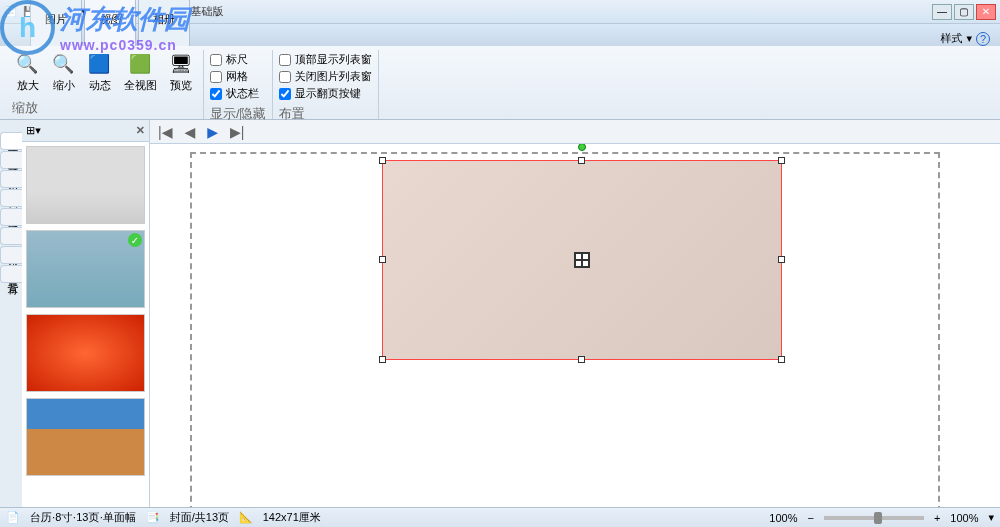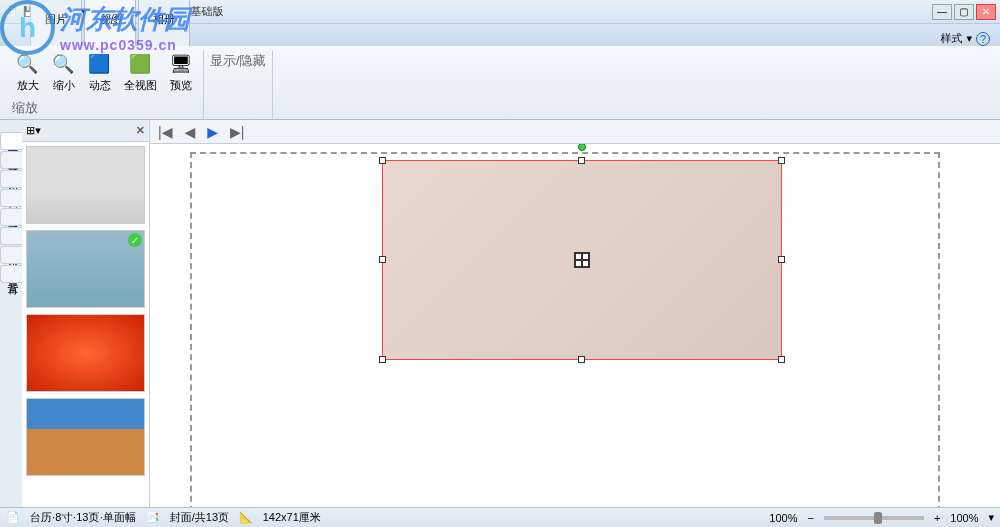--- a/index.html
+++ b/index.html
@@ -141,21 +141,52 @@
         <div class="ribbon-btn-label">全视图</div>
       </div>
       <div class="ribbon-btn">
         <div class="ribbon-btn-icon">🖥</div>
         <div class="ribbon-btn-label">预览</div>
       </div>
     </div>
     <div class="ribbon-group-label">缩放</div>
   </div>
   <div class="ribbon-group">
+    <div class="ribbon-checks">
+      <label class="ribbon-check">
+          <input type="checkbox" style="">
+          <span>标尺</span>
+        </label>
+      <label class="ribbon-check">
+          <input type="checkbox" style="">
+          <span>网格</span>
+        </label>
+      <label class="ribbon-check">
+          <input type="checkbox" checked="" style="">
+          <span>状态栏</span>
+        </label>
+    </div>
     <div class="ribbon-group-label">显示/隐藏</div>
+  </div>
+  <div class="ribbon-group">
+    <div class="ribbon-checks">
+      <label class="ribbon-check">
+          <input type="checkbox" style="">
+          <span>顶部显示列表窗</span>
+        </label>
+      <label class="ribbon-check">
+          <input type="checkbox" style="">
+          <span>关闭图片列表窗</span>
+        </label>
+      <label class="ribbon-check">
+          <input type="checkbox" checked="" style="">
+          <span>显示翻页按键</span>
+        </label>
+    </div>
+    <div class="ribbon-group-label">布置</div>
   </div>
 </div>
 
 <div class="main">
   <div class="side-tabs">
     <div class="side-tab active">图片</div>
     <div class="side-tab">画册</div>
     <div class="side-tab">样板</div>
     <div class="side-tab">蒙板</div>
     <div class="side-tab">插图</div>

